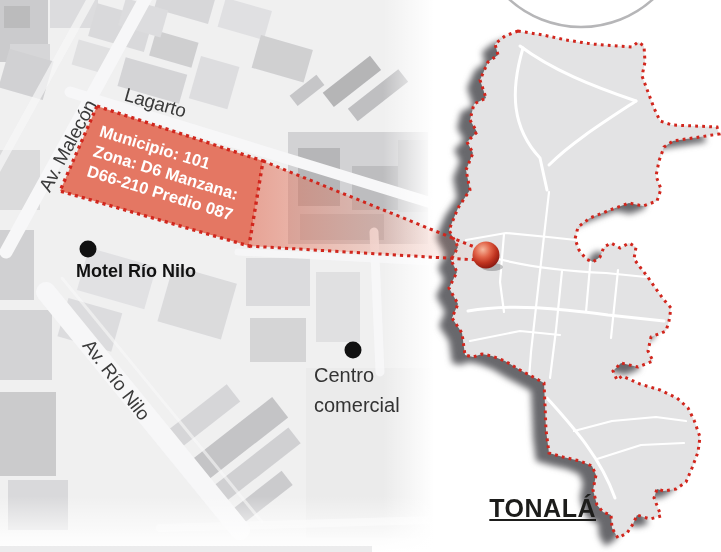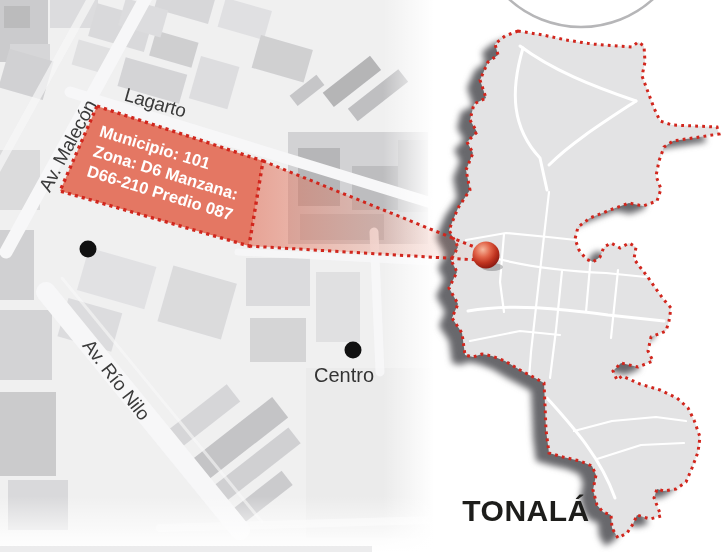--- a/index.html
+++ b/index.html
@@ -13,22 +13,22 @@
   .street{font-size:19px;color:var(--street-label,#3a3a3a);letter-spacing:-0.2px;}
   .lbl-lagarto{left:128px;top:84px;transform:rotate(16deg);transform-origin:0 0;}
   .lbl-malecon{left:68px;top:146px;transform:translate(-50%,-50%) rotate(-62deg);}
   .lbl-rionilo{left:116px;top:380px;transform:translate(-50%,-50%) rotate(52deg);}
   .lbl-motel{left:76px;top:261px;font-size:18px;font-weight:bold;color:#111;}
   .lbl-centro{left:314px;top:360px;width:94px;text-align:left;font-size:20px;line-height:30px;color:#333;white-space:normal;}
   .lbl-parcel{
     left:99px;top:110px;width:195px;transform:rotate(17deg);transform-origin:0 0;
     padding:9px 0 0 7px;font-size:16.5px;font-weight:bold;line-height:21px;color:#fff;white-space:normal;
   }
-  .lbl-tonala{left:456px;top:494px;width:140px;text-align:center;font-size:30px;font-weight:bold;
-    letter-spacing:0.5px;color:var(--label-dark,#1d1d1b);}
+  .lbl-tonala{left:456px;top:494px;width:140px;text-align:right;font-size:25px;font-weight:bold;
+    letter-spacing:0.5px;color:var(--label-dark,#1d1d1b);text-decoration:underline;}
   
   .map-shape{fill:var(--map-fill,#e3e3e4);filter:drop-shadow(-13px 8px 3px rgba(62,62,66,0.78));}
   .map-border{fill:none;stroke:var(--dotted-red,#d1261d);stroke-width:3;stroke-dasharray:2.8 4.2;}
   .map-road{fill:none;stroke:#fff;stroke-linecap:round;stroke-linejoin:round;}
   .parcel-fill{fill:var(--parcel-fill,#e26953);fill-opacity:0.9;}
   .parcel-border{fill:none;stroke:var(--dotted-red,#d1261d);stroke-width:3.4;stroke-dasharray:3.2 4;}
   .beam-line{fill:none;stroke:var(--dotted-red,#d1261d);stroke-width:3;stroke-dasharray:3.2 4;}
   .sat-road{fill:none;stroke:#f6f6f7;stroke-linecap:round;}
   .poi-dot{fill:#111;}
 </style>
@@ -183,23 +183,25 @@
 
     <ellipse cx="492" cy="267" rx="11" ry="4" fill="rgba(80,80,84,0.35)"></ellipse>
     <circle cx="486" cy="255" r="13.5" fill="url(#ballGrad)"></circle>
   </svg>
 
   <div class="labels">
     <div class="lbl street lbl-lagarto">Lagarto</div>
     <div class="lbl street lbl-malecon">Av. Malecón</div>
     <div class="lbl street lbl-rionilo">Av. Río Nilo</div>
 
+    <div class="lbl lbl-motel">Motel Río Nilo</div>
 
     <div class="lbl lbl-centro">
       <span>Centro</span><br>
+      <span>comercial</span>
     </div>
 
     <div class="lbl lbl-parcel">
       <div>Municipio: 101</div>
       <div>Zona: D6 Manzana:</div>
       <div>D66-210 Predio 087</div>
     </div>
 
     <div class="lbl lbl-tonala">TONALÁ</div>
   </div>

